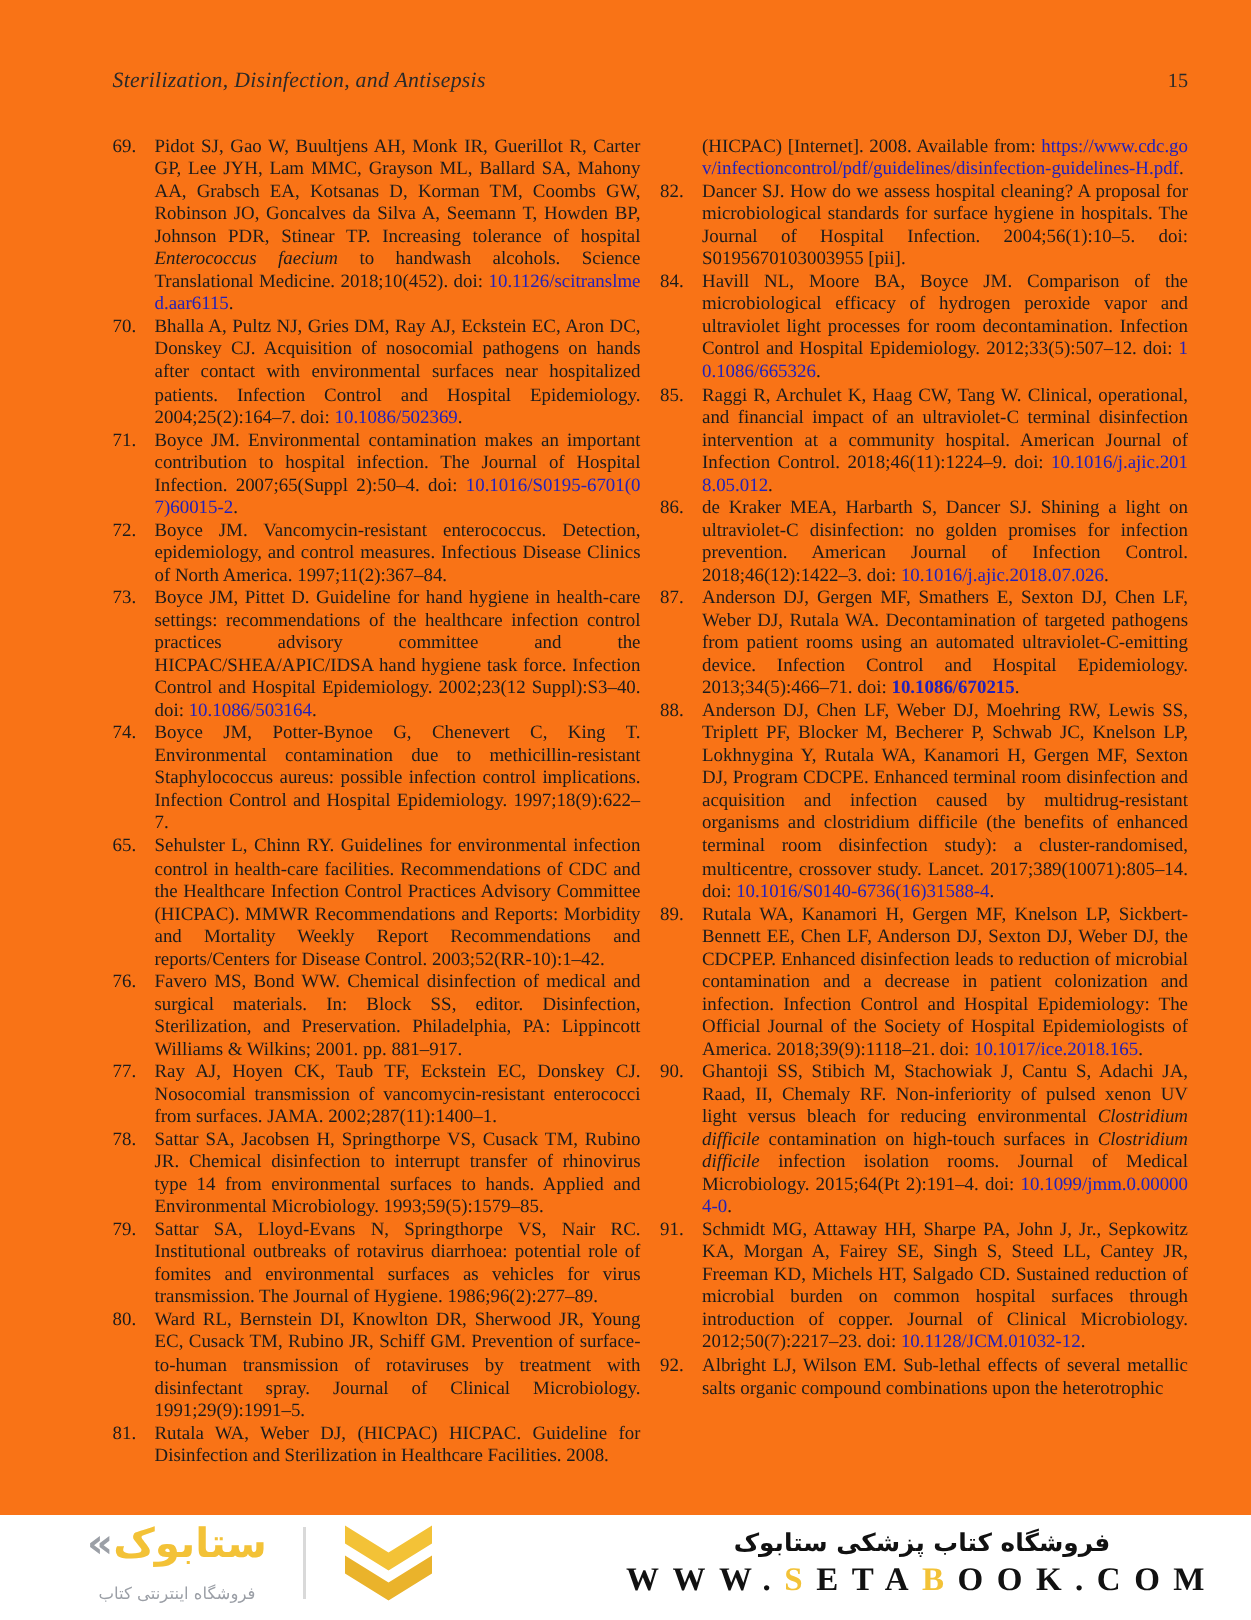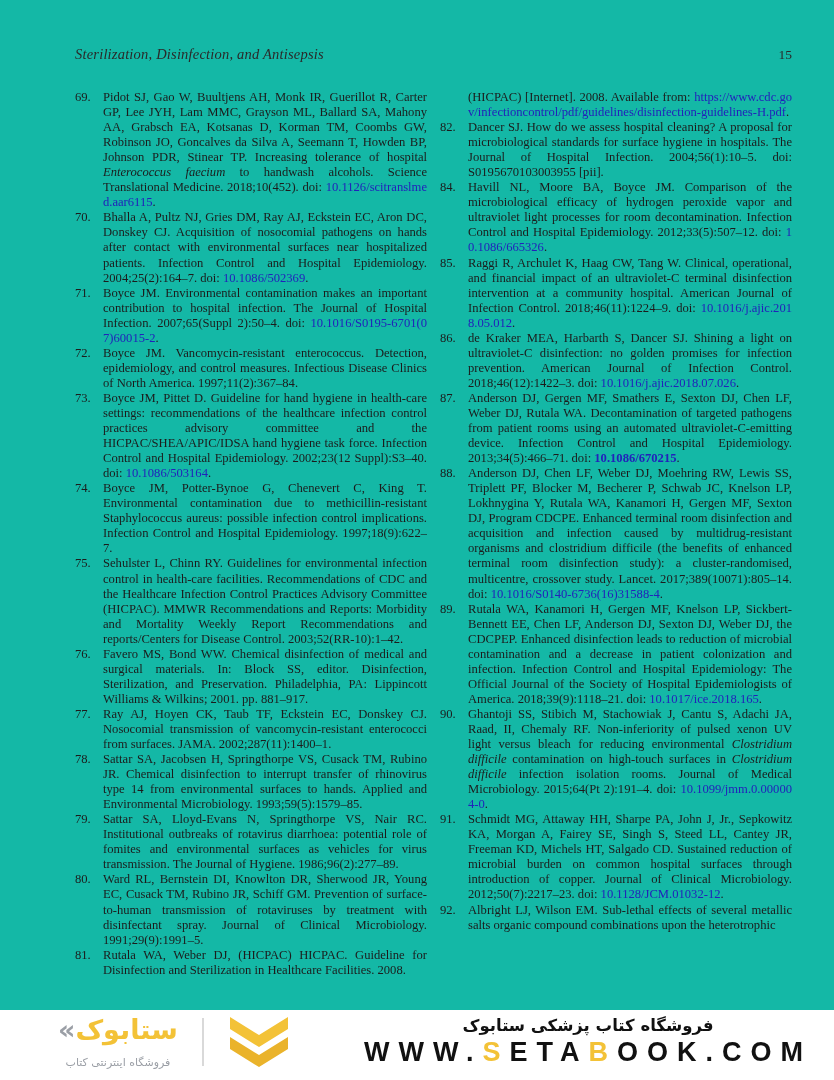--- a/index.html
+++ b/index.html
@@ -1,21 +1,21 @@
 <!DOCTYPE html>
 <html><head>
 <meta charset="utf-8">
 <style>
   * { margin: 0; padding: 0; box-sizing: border-box; }
   html, body { background: #ffffff; }
   .page {
     position: relative;
     width: 834px;
     height: 1080px;
-    background: #14b8a6;
+    background: #f97316;
     overflow: hidden;
     font-family: "Liberation Serif", serif;
     color: #1c1c1c;
   }
   .header {
     position: absolute;
     top: 46px;
     left: 75px;
     right: 42px;
     display: flex;
@@ -116,23 +116,23 @@
     gap: 2px;
   }
   .store-title {
     font-family: "DejaVu Sans", sans-serif;
     font-weight: bold;
     font-size: 16.5px;
     color: #111111;
     direction: rtl;
   }
   .site-url {
-    font-family: Liberation Sans, sans-serif;
+    font-family: Liberation Serif, serif;
     font-weight: bold;
-    font-size: 27px;
+    font-size: 22px;
     letter-spacing: 9px;
     color: #111111;
     white-space: nowrap;
   }
 </style>
 </head>
 <body>
 
 <div class="page">
 
@@ -161,21 +161,21 @@
         </div>
         <div class="ref">
           <span class="refnum">73.</span>
           <span class="refbody">Boyce JM, Pittet D. Guideline for hand hygiene in health-care settings: recommendations of the healthcare infection control practices advisory committee and the HICPAC/SHEA/APIC/IDSA hand hygiene task force. Infection Control and Hospital Epidemiology. 2002;23(12 Suppl):S3–40. doi: <a class="doi-link" href="#" style="color: rgb(34, 34, 187);">10.1086/503164</a>.</span>
         </div>
         <div class="ref">
           <span class="refnum">74.</span>
           <span class="refbody">Boyce JM, Potter-Bynoe G, Chenevert C, King T. Environmental contamination due to methicillin-resistant Staphylococcus aureus: possible infection control implications. Infection Control and Hospital Epidemiology. 1997;18(9):622–7.</span>
         </div>
         <div class="ref">
-          <span class="refnum">75.</span>
+          <span class="refnum">65.</span>
           <span class="refbody">Sehulster L, Chinn RY. Guidelines for environmental infection control in health-care facilities. Recommendations of CDC and the Healthcare Infection Control Practices Advisory Committee (HICPAC). MMWR Recommendations and Reports: Morbidity and Mortality Weekly Report Recommendations and reports/Centers for Disease Control. 2003;52(RR-10):1–42.</span>
         </div>
         <div class="ref">
           <span class="refnum">76.</span>
           <span class="refbody">Favero MS, Bond WW. Chemical disinfection of medical and surgical materials. In: Block SS, editor. Disinfection, Sterilization, and Preservation. Philadelphia, PA: Lippincott Williams &amp; Wilkins; 2001. pp. 881–917.</span>
         </div>
         <div class="ref">
           <span class="refnum">77.</span>
           <span class="refbody">Ray AJ, Hoyen CK, Taub TF, Eckstein EC, Donskey CJ. Nosocomial transmission of vancomycin-resistant enterococci from surfaces. JAMA. 2002;287(11):1400–1.</span>
         </div>

